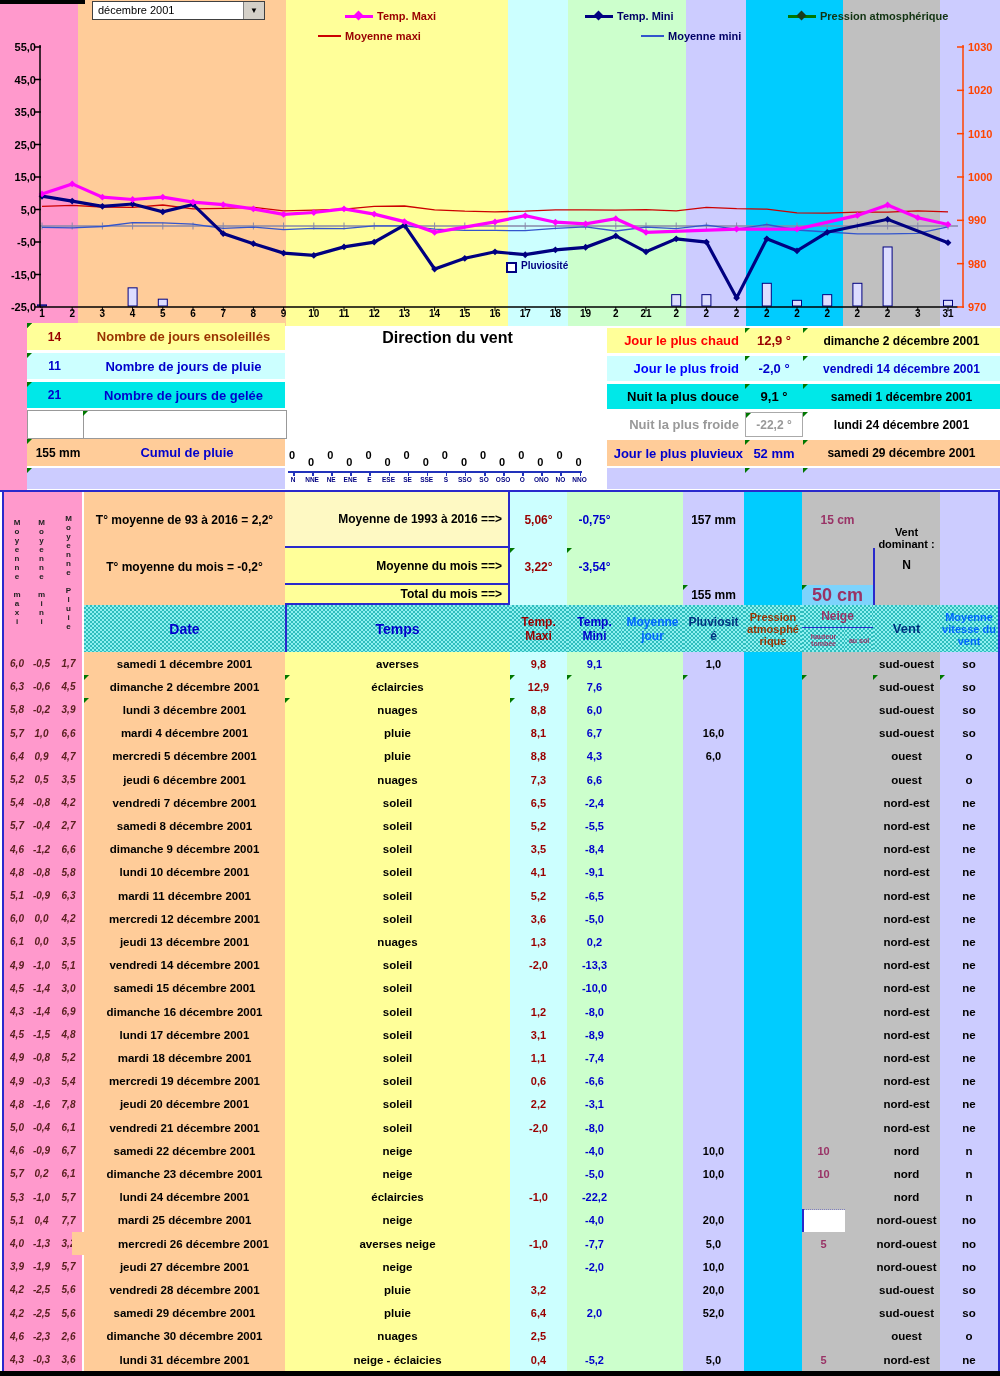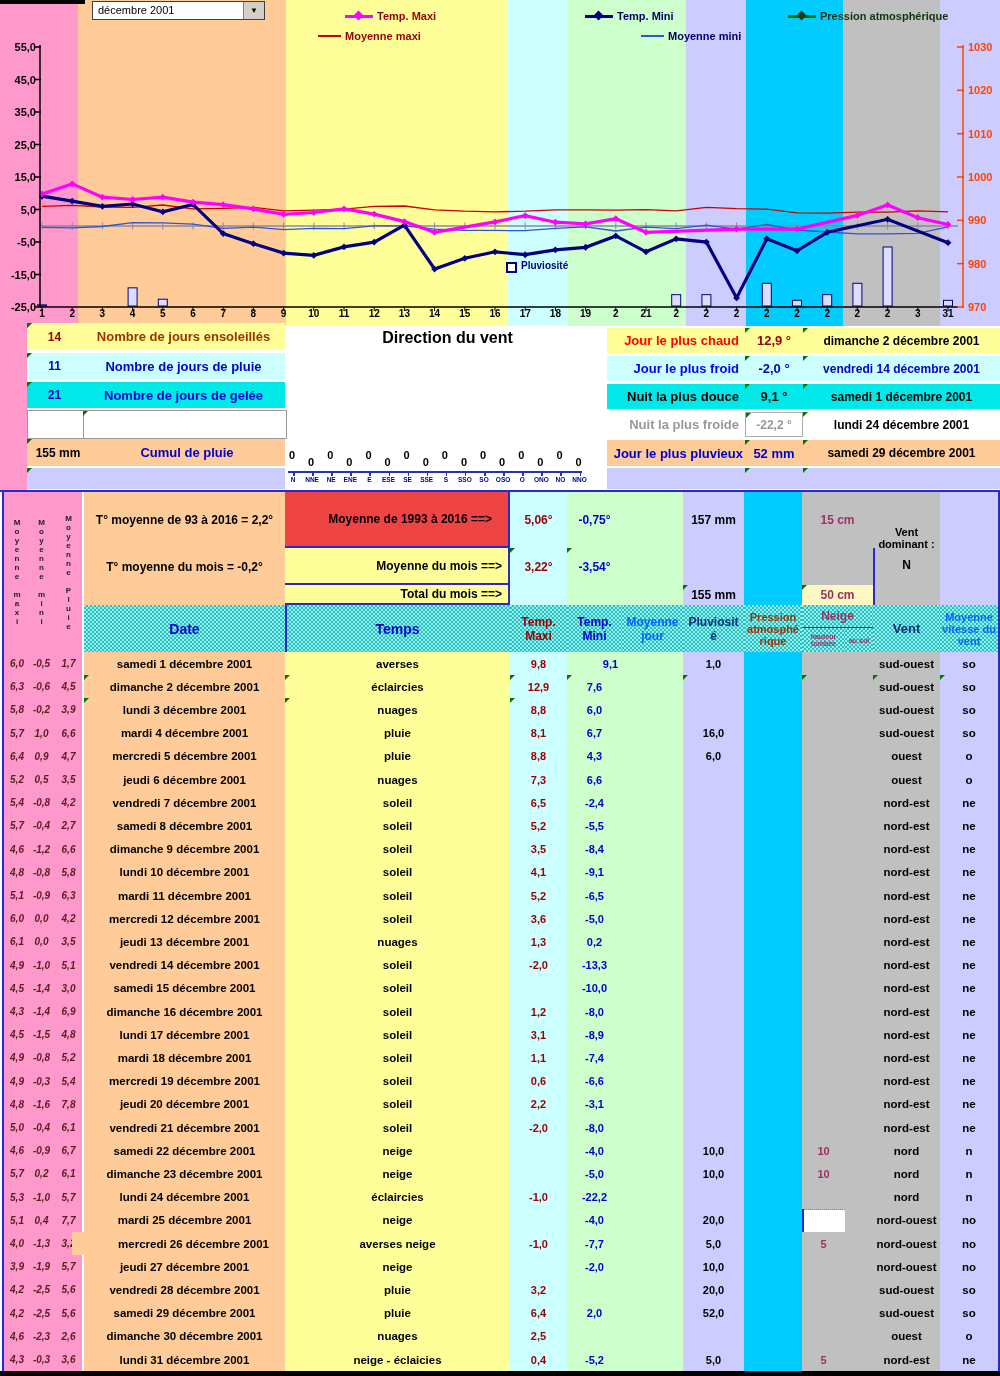--- a/index.html
+++ b/index.html
@@ -450,21 +450,21 @@
       <div class="vtext" id="vh1">M<br>o<br>y<br>e<br>n<br>n<br>e<br><br>m<br>i<br>n<br>i</div>
     </div>
   <div class="hcell" style="left:55px;top:492px;width:27px;height:160px;background:#FF99CC;">
       <div class="vtext" id="vh2">M<br>o<br>y<br>e<br>n<br>n<br>e<br><br>P<br>l<br>u<br>i<br>e</div>
     </div>
   <div class="abs" style="left:82px;top:492px;width:2px;height:160px;background:#fff;border-right:2px solid #2929CC;"></div>
 
   <div class="hcell" style="left:84px;top:492px;width:201px;height:56px;background:#FFCC99;color:#000;font-size:12px;">
       <span>T° moyenne de 93 à 2016 = 2,2°</span>
     </div>
-  <div class="hcell" style="left:285px;top:492px;width:225px;height:56px;background:#ef4444;color:#000;font-size:12px;justify-content:flex-end;padding-right:16px;box-sizing:border-box;">
+  <div class="hcell" style="left:285px;top:492px;width:225px;height:56px;background:#fef9c3;color:#000;font-size:12px;justify-content:flex-end;padding-right:6px;box-sizing:border-box;">
       <span>Moyenne de 1993 à 2016 ==&gt;</span>
     </div>
   <div class="hcell" style="left:510px;top:492px;width:57px;height:56px;background:#CCFFFF;color:#990000;font-size:12px;">
       <span>5,06°</span>
     </div>
   <div class="hcell" style="left:567px;top:492px;width:55px;height:56px;background:#CCFFCC;color:#0000CC;font-size:12px;">
       <span>-0,75°</span>
     </div>
   <div class="hcell" style="left:622px;top:492px;width:61px;height:56px;background:#CCFFCC;"></div>
   <div class="hcell" style="left:683px;top:492px;width:61px;height:56px;background:#CCCCFF;color:#000;font-size:12px;">
@@ -504,21 +504,21 @@
       <span>Total du mois ==&gt;</span>
     </div>
   <div class="hcell" style="left:510px;top:585px;width:57px;height:20px;background:#CCFFFF;"></div>
   <div class="hcell" style="left:567px;top:585px;width:55px;height:20px;background:#CCFFCC;"></div>
   <div class="hcell" style="left:622px;top:585px;width:61px;height:20px;background:#CCFFCC;"></div>
   <div class="hcell" style="left:683px;top:585px;width:61px;height:20px;background:#CCCCFF;color:#000;font-size:12px;">
       <span class="tri"></span>
       <span>155 mm</span>
     </div>
   <div class="hcell" style="left:744px;top:585px;width:58px;height:20px;background:#00CCFF;"></div>
-  <div class="hcell" style="left:802px;top:585px;width:71px;height:20px;background:#fef9c3;color:#993366;font-size:12px;">
+  <div class="hcell" style="left:802px;top:585px;width:71px;height:20px;background:#7dd3fc;color:#993366;font-size:18px;">
       <span class="tri"></span>
       <span>50 cm</span>
     </div>
   <div class="hcell" style="left:873px;top:605px;width:67px;height:47px;background:#C0C0C0;" hidden=""></div>
 
   <div class="hcell teal" style="left:285px;top:605px;width:225px;height:47px;color:#0000CC;font-size:14px;">
       <span>Temps</span>
     </div>
   <div class="hcell teal" style="left:84px;top:605px;width:201px;height:47px;color:#0000CC;font-size:14px;">
       <span>Date</span>
@@ -556,21 +556,21 @@
 
   <div id="table-body">
       <div>
         <div class="cell c-pink" style="left:2px;top:652.0px;width:26px;height:23.2px;border-left:2px solid #2929CC;">6,0</div>
         <div class="cell c-pink" style="left:28px;top:652.0px;width:27px;height:23.2px;">-0,5</div>
         <div class="cell c-pink" style="left:55px;top:652.0px;width:27px;height:23.2px;">1,7</div>
         <div class="cell c-gap" style="left:82px;top:652.0px;width:2px;height:23.2px;"></div>
         <div class="cell c-date" style="left:84px;top:652.0px;width:201px;height:23.2px;">samedi 1 décembre 2001</div>
         <div class="cell c-temps" style="left:285px;top:652.0px;width:225px;height:23.2px;">averses</div>
         <div class="cell c-tmaxi" style="left:510px;top:652.0px;width:57px;height:23.2px;">9,8</div>
-        <div class="cell c-tmini" style="left:567px;top:652.0px;width:55px;height:23.2px;padding-left:16px;">9,1</div>
+        <div class="cell c-tmini" style="left:567px;top:652.0px;width:55px;height:23.2px;">9,1</div>
         <div class="cell c-mjour" style="left:622px;top:652.0px;width:61px;height:23.2px;"></div>
         <div class="cell c-pluv" style="left:683px;top:652.0px;width:61px;height:23.2px;">1,0</div>
         <div class="cell c-pres" style="left:744px;top:652.0px;width:58px;height:23.2px;"></div>
         <div class="cell c-neiget" style="left:802px;top:652.0px;width:43px;height:23.2px;"></div>
         <div class="cell c-neiges" style="left:845px;top:652.0px;width:28px;height:23.2px;"></div>
         <div class="cell c-vent" style="left:873px;top:652.0px;width:67px;height:23.2px;">sud-ouest</div>
         <div class="cell c-vit" style="left:940px;top:652.0px;width:58px;height:23.2px;">so</div>
       </div>
       <div>
         <div class="cell c-pink" style="left:2px;top:675.2px;width:26px;height:23.2px;border-left:2px solid #2929CC;">6,3</div>

